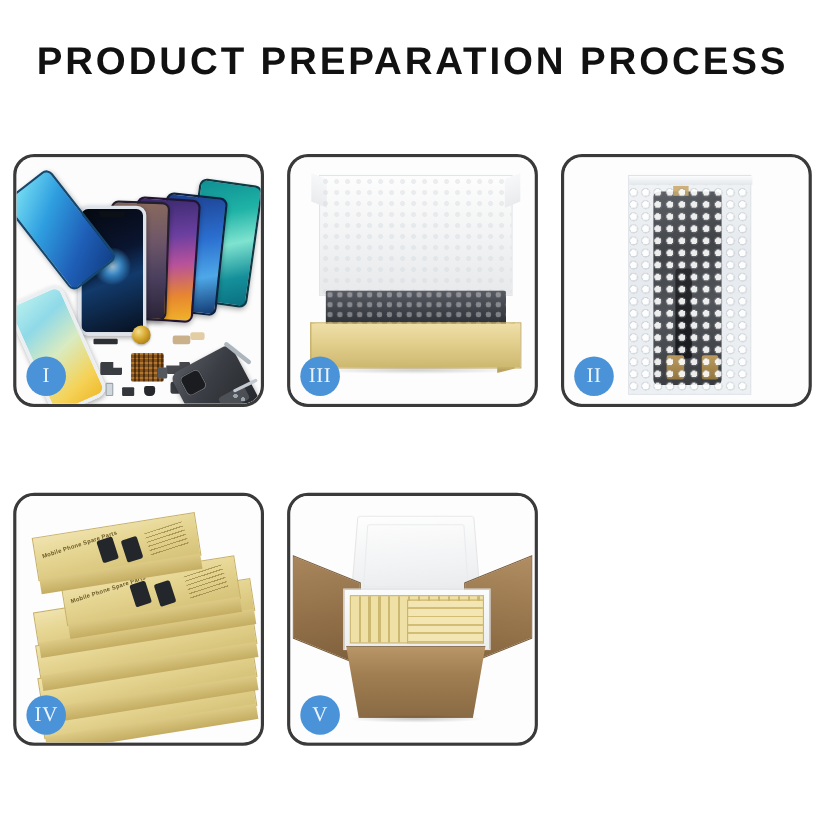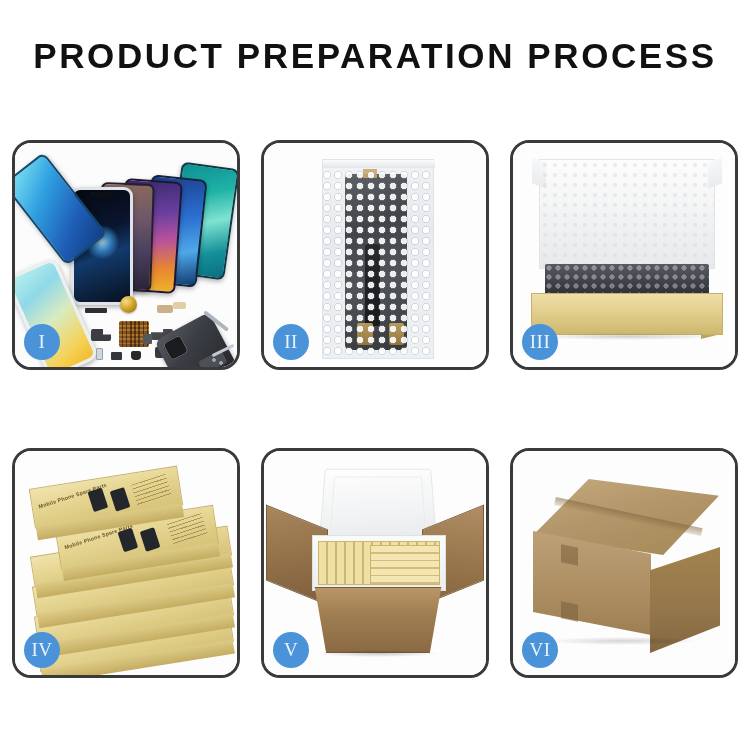--- a/index.html
+++ b/index.html
@@ -339,45 +339,45 @@
         <div class="part pt-back"></div>
         <div class="part pt-tool"></div>
         <div class="part pt-tool2"></div>
         <div class="part pt-screws"></div>
       </div>
       <div class="badge">I</div>
     </div>
 
     <div class="panel">
       <div class="stage">
+        <div class="b3-lid">
+          <div class="b3-lidtex"></div>
+        </div>
+        <div class="b3-fill"></div>
+        <div class="b3-lcorner"></div>
+        <div class="b3-rcorner"></div>
+        <div class="b3-front"></div>
+        <div class="b3-shadow"></div>
+      </div>
+      <div class="badge">III</div>
+    </div>
+
+    <div class="panel">
+      <div class="stage">
         <div class="bag">
           <div class="bag-inner"></div>
           <div class="bag-flex"></div>
           <div class="bag-tape1"></div>
           <div class="bag-tape2"></div>
           <div class="bag-tape3"></div>
           <div class="bag-bubbles"></div>
           <div class="bag-seal"></div>
         </div>
       </div>
       <div class="badge">II</div>
-    </div>
-
-    <div class="panel">
-      <div class="stage">
-        <div class="b3-lid">
-          <div class="b3-lidtex"></div>
-        </div>
-        <div class="b3-fill"></div>
-        <div class="b3-lcorner"></div>
-        <div class="b3-rcorner"></div>
-        <div class="b3-front"></div>
-        <div class="b3-shadow"></div>
-      </div>
-      <div class="badge">III</div>
     </div>
 
     <div class="panel">
       <div class="stage">
         <div class="stack">
           <div class="sbox sb6">
               <div class="side"></div>
             </div>
           <div class="sbox sb5">
               <div class="side"></div>
@@ -418,27 +418,15 @@
         <div class="v-flapR"></div>
         <div class="v-inner"></div>
         <div class="v-bars"></div>
         <div class="v-bars2"></div>
         <div class="v-front"></div>
         <div class="v-shadow"></div>
       </div>
       <div class="badge">V</div>
     </div>
 
-    <div class="panel">
-      <div class="stage">
-        <div class="c-top"></div>
-        <div class="c-topseam"></div>
-        <div class="c-left"></div>
-        <div class="c-right"></div>
-        <div class="c-tape1"></div>
-        <div class="c-tape2"></div>
-        <div class="c-shadow"></div>
-      </div>
-      <div class="badge">VI</div>
-    </div>
 
   </div>
 </div>
 
 </body></html>

